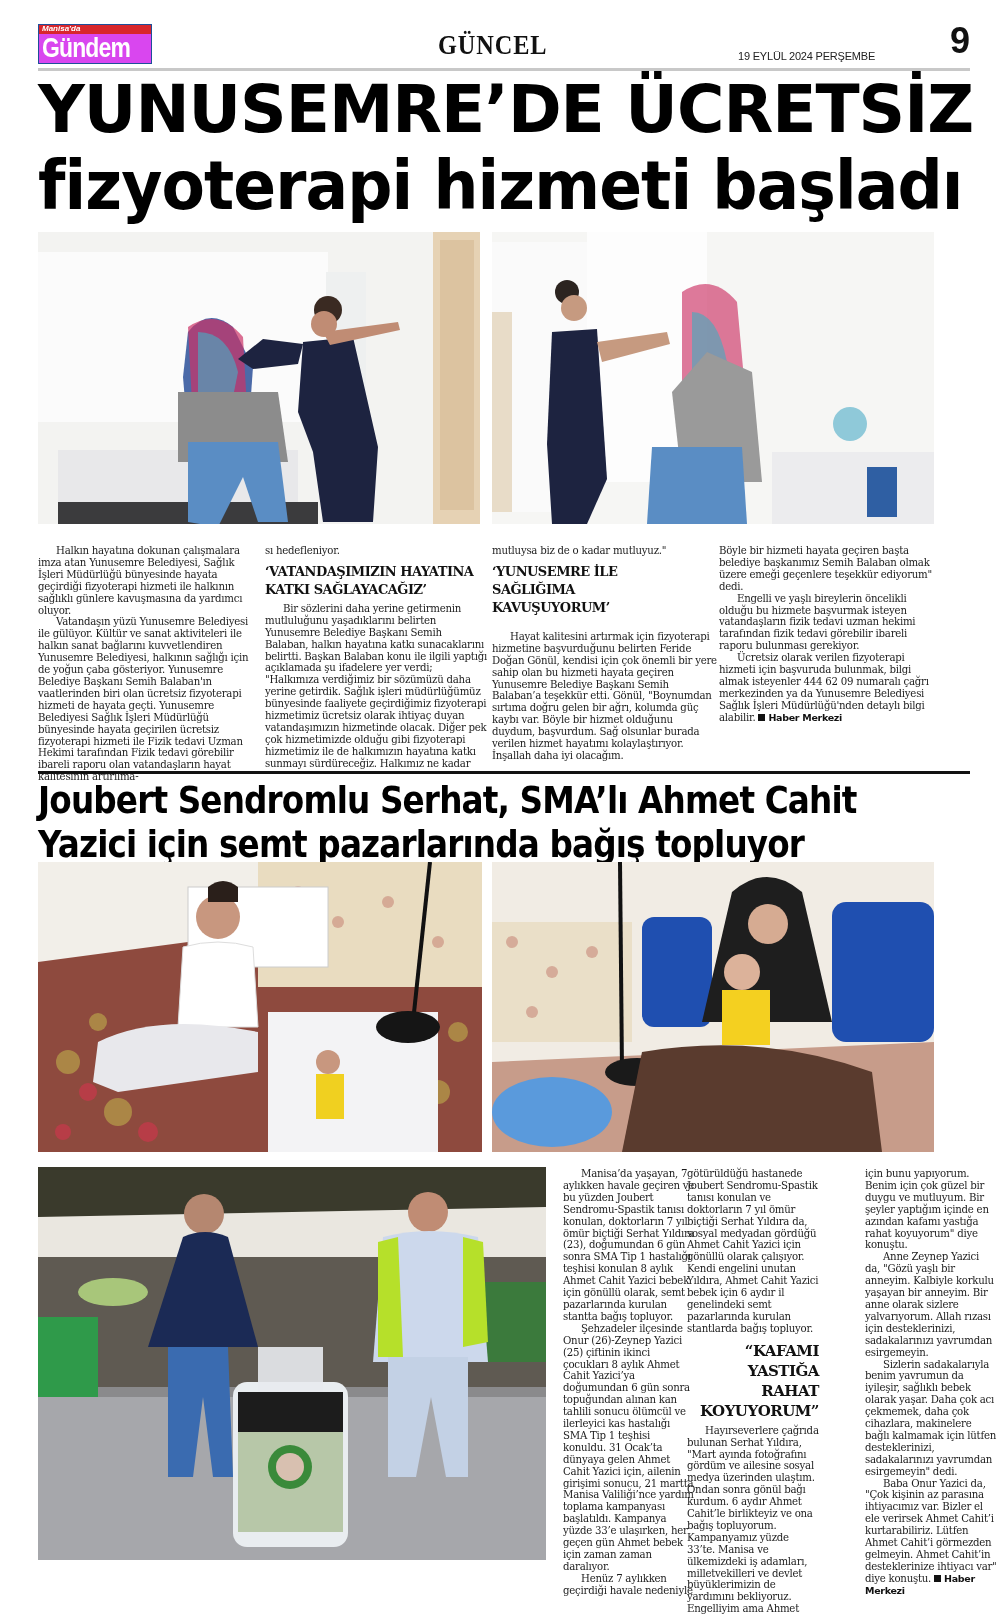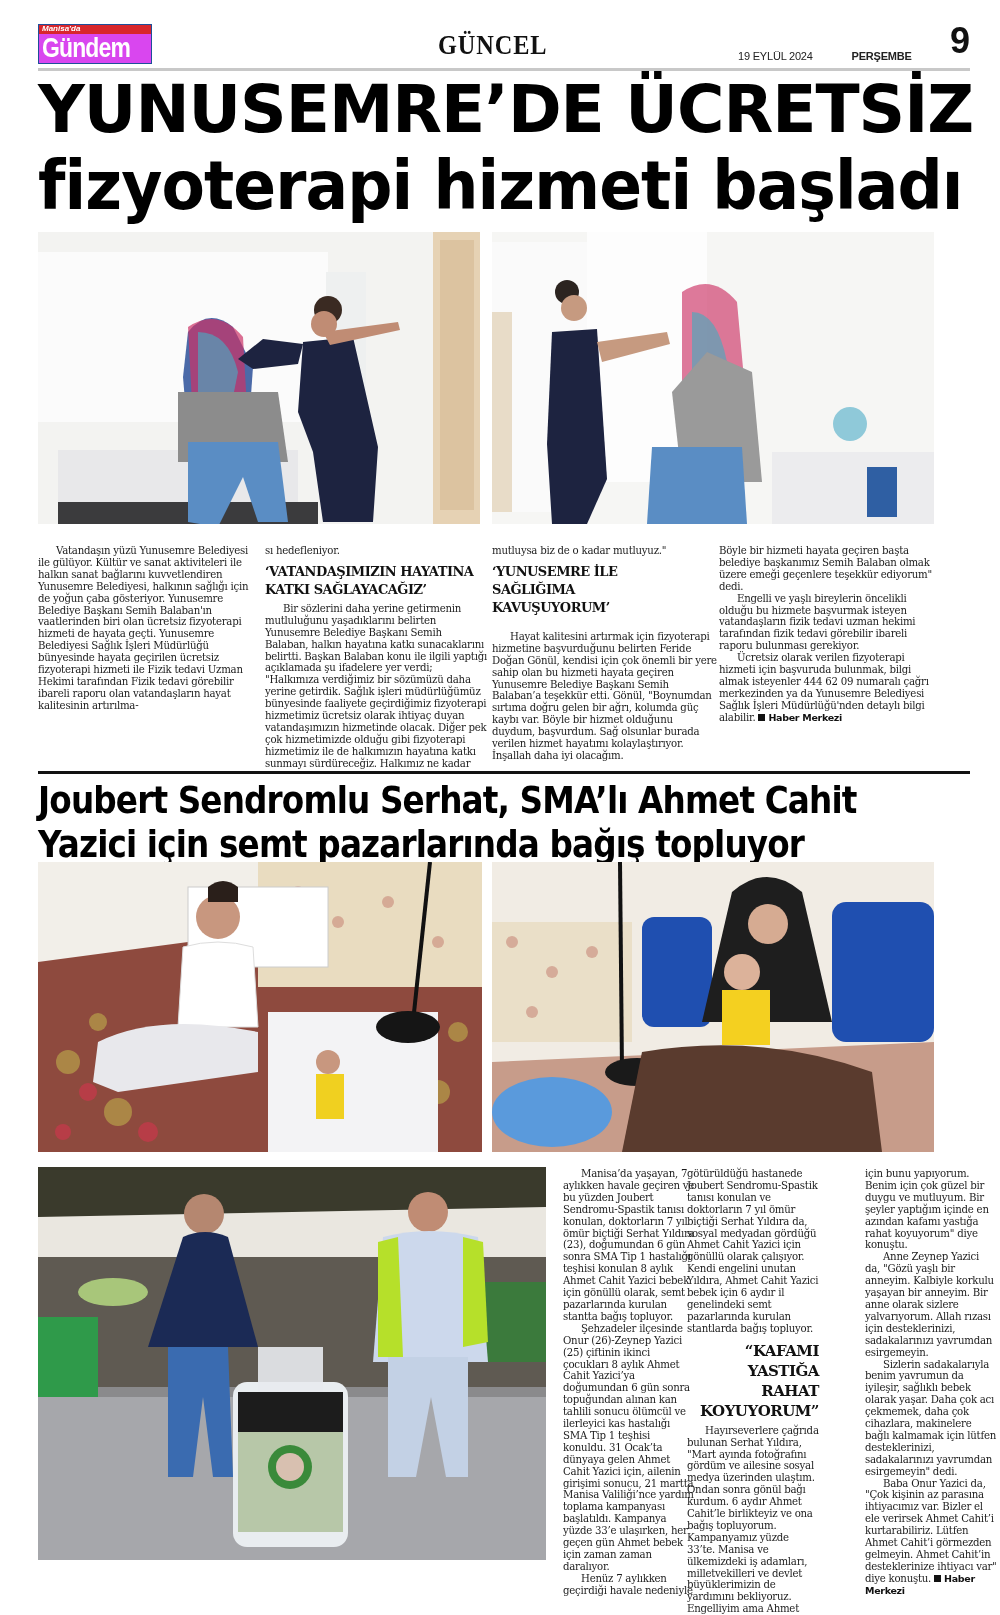--- a/index.html
+++ b/index.html
@@ -48,21 +48,21 @@
 
 <header class="masthead">
   <div class="logo">
     <div class="logo-top"></div>
     <span class="logo-city">Manisa'da</span>
     <span class="logo-name">Gündem</span>
   </div>
   <div class="section-title">GÜNCEL</div>
   <div class="date-line">
     <span>19 EYLÜL 2024</span>
-    <span style="font-weight:bold;margin-left:36px;">PERŞEMBE</span>
+    <span style="font-weight:normal;">PERŞEMBE</span>
   </div>
   <div class="page-number">9</div>
 </header>
 <div class="masthead-rule"></div>
 
 <h1 class="headline-1">
   <span class="line l1">YUNUSEMRE’DE ÜCRETSİZ</span>
   <span class="line l2">fizyoterapi hizmeti başladı</span>
 </h1>
 
@@ -101,20 +101,21 @@
     <path d="M60 100 l45 -3 l10 150 l-20 45 l-35 0 l-5 -80z" fill="#1d2340"></path>
     <path d="M105 110 l70 -10 l3 12 l-68 18z" fill="#c69a80"></path>
     <path d="M190 60 q30 -20 55 10 l10 110 l-25 60 l-40 -20z" fill="#cc3366" opacity="0.65"></path>
     <path d="M200 80 q25 0 35 50 l-10 70 l-25 -30z" fill="#3faebf" opacity="0.6"></path>
     <path d="M215 120 l45 20 l10 110 l-80 0 l-10 -90z" fill="#9a9a9a"></path>
     <path d="M160 215 l90 0 l5 77 l-100 0z" fill="#5a8dc4"></path>
   </svg>
 </div>
 
 <div class="col" style="left:38px; top:545px; width:222px;">
+  <p>Halkın hayatına dokunan çalışmalara imza atan Yunusemre Belediyesi, Sağlık İşleri Müdürlüğü bünyesinde hayata geçirdiği fizyoterapi hizmeti ile halkının sağlıklı günlere kavuşmasına da yardımcı oluyor.</p>
   <p>Vatandaşın yüzü Yunusemre Belediyesi ile gülüyor. Kültür ve sanat aktiviteleri ile halkın sanat bağlarını kuvvetlendiren Yunusemre Belediyesi, halkının sağlığı için de yoğun çaba gösteriyor. Yunusemre Belediye Başkanı Semih Balaban'ın vaatlerinden biri olan ücretsiz fizyoterapi hizmeti de hayata geçti. Yunusemre Belediyesi Sağlık İşleri Müdürlüğü bünyesinde hayata geçirilen ücretsiz fizyoterapi hizmeti ile Fizik tedavi Uzman Hekimi tarafından Fizik tedavi görebilir ibareli raporu olan vatandaşların hayat kalitesinin artırılma-</p>
 </div>
 
 <div class="col" style="left:265px; top:545px; width:222px;">
   <p class="noindent">sı hedefleniyor.</p>
   <h3 class="sub-a">‘VATANDAŞIMIZIN HAYATINA KATKI SAĞLAYACAĞIZ’</h3>
   <p>Bir sözlerini daha yerine getirmenin mutluluğunu yaşadıklarını belirten Yunusemre Belediye Başkanı Semih Balaban, halkın hayatına katkı sunacaklarını belirtti. Başkan Balaban konu ile ilgili yaptığı açıklamada şu ifadelere yer verdi; "Halkımıza verdiğimiz bir sözümüzü daha yerine getirdik. Sağlık işleri müdürlüğümüz bünyesinde faaliyete geçirdiğimiz fizyoterapi hizmetimiz ücretsiz olarak ihtiyaç duyan vatandaşımızın hizmetinde olacak. Diğer pek çok hizmetimizde olduğu gibi fizyoterapi hizmetimiz ile de halkımızın hayatına katkı sunmayı sürdüreceğiz. Halkımız ne kadar</p>
 </div>
 
 <div class="col" style="left:492px; top:545px; width:225px;">

